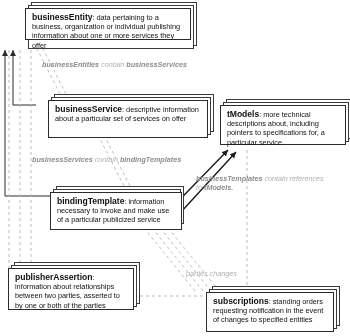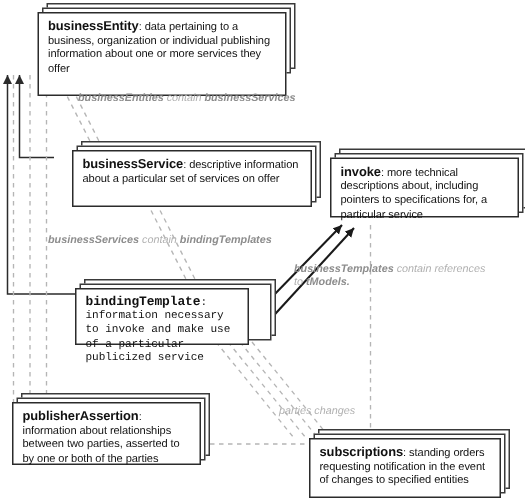--- a/index.html
+++ b/index.html
@@ -128,66 +128,66 @@
     <g stroke="#b5b5b5" stroke-width="0.9" fill="none" stroke-dasharray="3,3">
       <path d="M9,50 L9,275"></path>
       <path d="M20,50 L20,275"></path>
       <path d="M31,50 L31,275"></path>
     </g>
   </svg>
 
   <div class="node" style="left:25px; top:8px; width:166px; height:44px;">
     <div class="shadow sh1" style="width:166px; height:44px;"></div>
     <div class="shadow sh2" style="width:166px; height:44px;"></div>
-    <div class="face" style="width:166px; height:56px;">
+    <div class="face" style="width:166px; height:32px;">
       <div class="ntext"><span class="nname">businessEntity</span><span>: </span><span>data pertaining to a business, organization or individual publishing information about one or more services they offer</span></div>
     </div>
   </div>
 
   <div class="node" style="left:48px; top:100px; width:160px; height:38px;">
     <div class="shadow sh1" style="width:160px; height:38px;"></div>
     <div class="shadow sh2" style="width:160px; height:38px;"></div>
     <div class="face" style="width:160px; height:38px;">
       <div class="ntext"><span class="nname">businessService</span><span>: </span><span>descriptive information about a particular set of services on offer</span></div>
     </div>
   </div>
 
   <div class="node" style="left:220px; top:105px; width:126px; height:40px;">
     <div class="shadow sh1" style="width:126px; height:40px;"></div>
     <div class="shadow sh2" style="width:126px; height:40px;"></div>
     <div class="face" style="width:126px; height:40px;">
-      <div class="ntext"><span class="nname">invoke</span><span>: </span><span>more technical descriptions about, including pointers to specifications for, a particular service</span></div>
+      <div class="ntext"><span class="nname">tModels</span><span>: </span><span>more technical descriptions about, including pointers to specifications for, a particular service</span></div>
     </div>
   </div>
 
   <div class="node" style="left:50px; top:192px; width:128px; height:38px;">
     <div class="shadow sh1" style="width:128px; height:38px;"></div>
     <div class="shadow sh2" style="width:128px; height:38px;"></div>
-    <div class="face" style="width:116px; height:38px;font-family:Liberation Mono, monospace;">
+    <div class="face" style="width:132px; height:38px;">
       <div class="ntext"><span class="nname">bindingTemplate</span><span>: </span><span>information necessary to invoke and make use of a particular publicized service</span></div>
     </div>
   </div>
 
   <div class="node" style="left:8px; top:268px; width:126px; height:34px;">
     <div class="shadow sh1" style="width:126px; height:42px;"></div>
     <div class="shadow sh2" style="width:126px; height:42px;"></div>
     <div class="face" style="width:126px; height:42px;">
       <div class="ntext"><span class="nname">publisherAssertion</span><span>: </span><span>information about relationships between two parties, asserted to by one or both of the parties</span></div>
     </div>
   </div>
 
   <div class="node" style="left:206px; top:292px; width:128px; height:52px;">
     <div class="shadow sh1" style="width:128px; height:40px;"></div>
     <div class="shadow sh2" style="width:128px; height:40px;"></div>
     <div class="face" style="width:128px; height:40px;">
       <div class="ntext"><span class="nname">subscriptions</span><span>: </span><span>standing orders requesting notification in the event of changes to specified entities</span></div>
     </div>
   </div>
 
-  <div class="caption" style="left:52px; top:60px; width:220px;"><b>businessEntities</b><i class="plain"> contain </i><b>businessServices</b></div>
+  <div class="caption" style="left:42px; top:60px; width:220px;"><b>businessEntities</b><i class="plain"> contain </i><b>businessServices</b></div>
 
   <div class="caption" style="left:196px; top:174px; width:132px;"><b>businessTemplates</b><i class="plain"> contain references to </i><b>tModels.</b></div>
 
   <div class="caption" style="left:32px; top:155px; width:220px;"><b>businessServices</b><i class="plain"> contain </i><b>bindingTemplates</b></div>
 
   <div class="caption" style="left:186px; top:269px; width:120px;"><i class="plain">parties changes</i></div>
 
 </div>
 
 </body></html>

